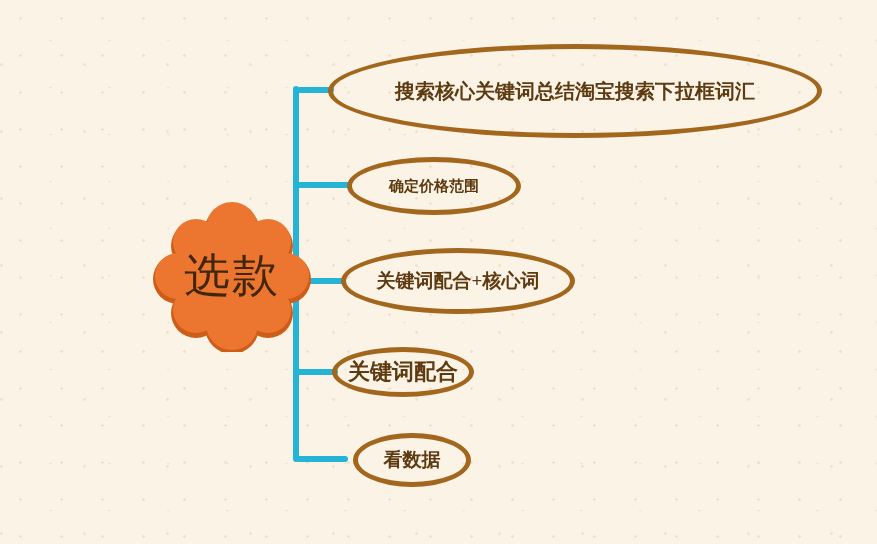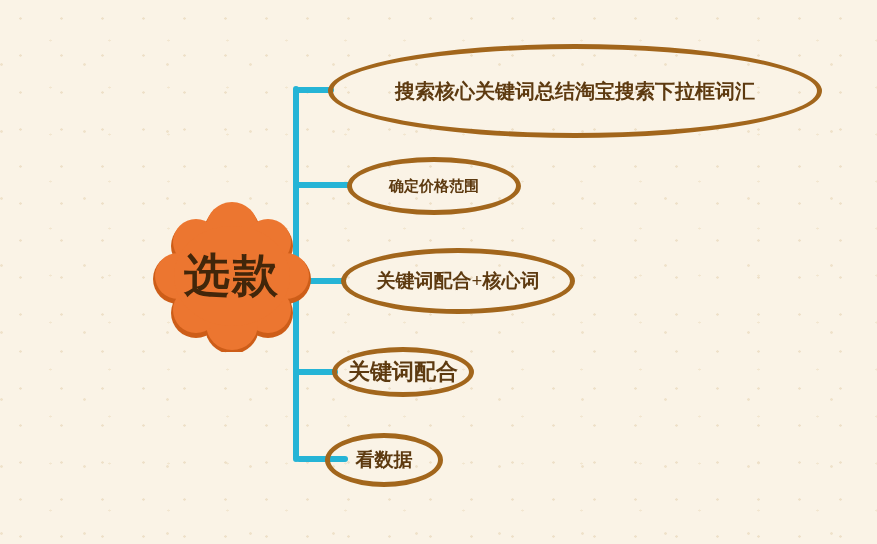--- a/index.html
+++ b/index.html
@@ -50,21 +50,21 @@
     color: #5d3a10;
     font-weight: bold;
     background: transparent;
     text-align: center;
     white-space: nowrap;
   }
   .topic1 { left: 328px; top: 44px;  width: 494px; height: 94px; font-size: 20px; }
   .topic2 { left: 347px; top: 157px; width: 174px; height: 58px; font-size: 15px; align-items: center; }
   .topic3 { left: 341px; top: 248px; width: 234px; height: 66px; font-size: 19px; }
   .topic4 { left: 332px; top: 347px; width: 142px; height: 50px; font-size: 22px; }
-  .topic5 { left: 325px; top: 433px; width: 118px; height: 54px; font-size: 19px; }
+  .topic5 { left: 353px; top: 433px; width: 118px; height: 54px; font-size: 19px; }
 
   
   .root-topic {
     position: absolute;
     left: 152px;
     top: 200px;
     width: 160px;
     height: 152px;
   }
   .root-topic svg {
@@ -75,21 +75,21 @@
   .root-label {
     position: absolute;
     left: 0;
     top: 0;
     width: 160px;
     height: 152px;
     display: flex;
     align-items: center;
     justify-content: center;
     font-size: 46px;
-    font-weight: bold;
+    font-weight: normal;
     color: #42260a;
     letter-spacing: 2px;
   }
 </style>
 </head>
 <body>
 
 <div class="canvas">
 
   <div class="conn spine"></div>

